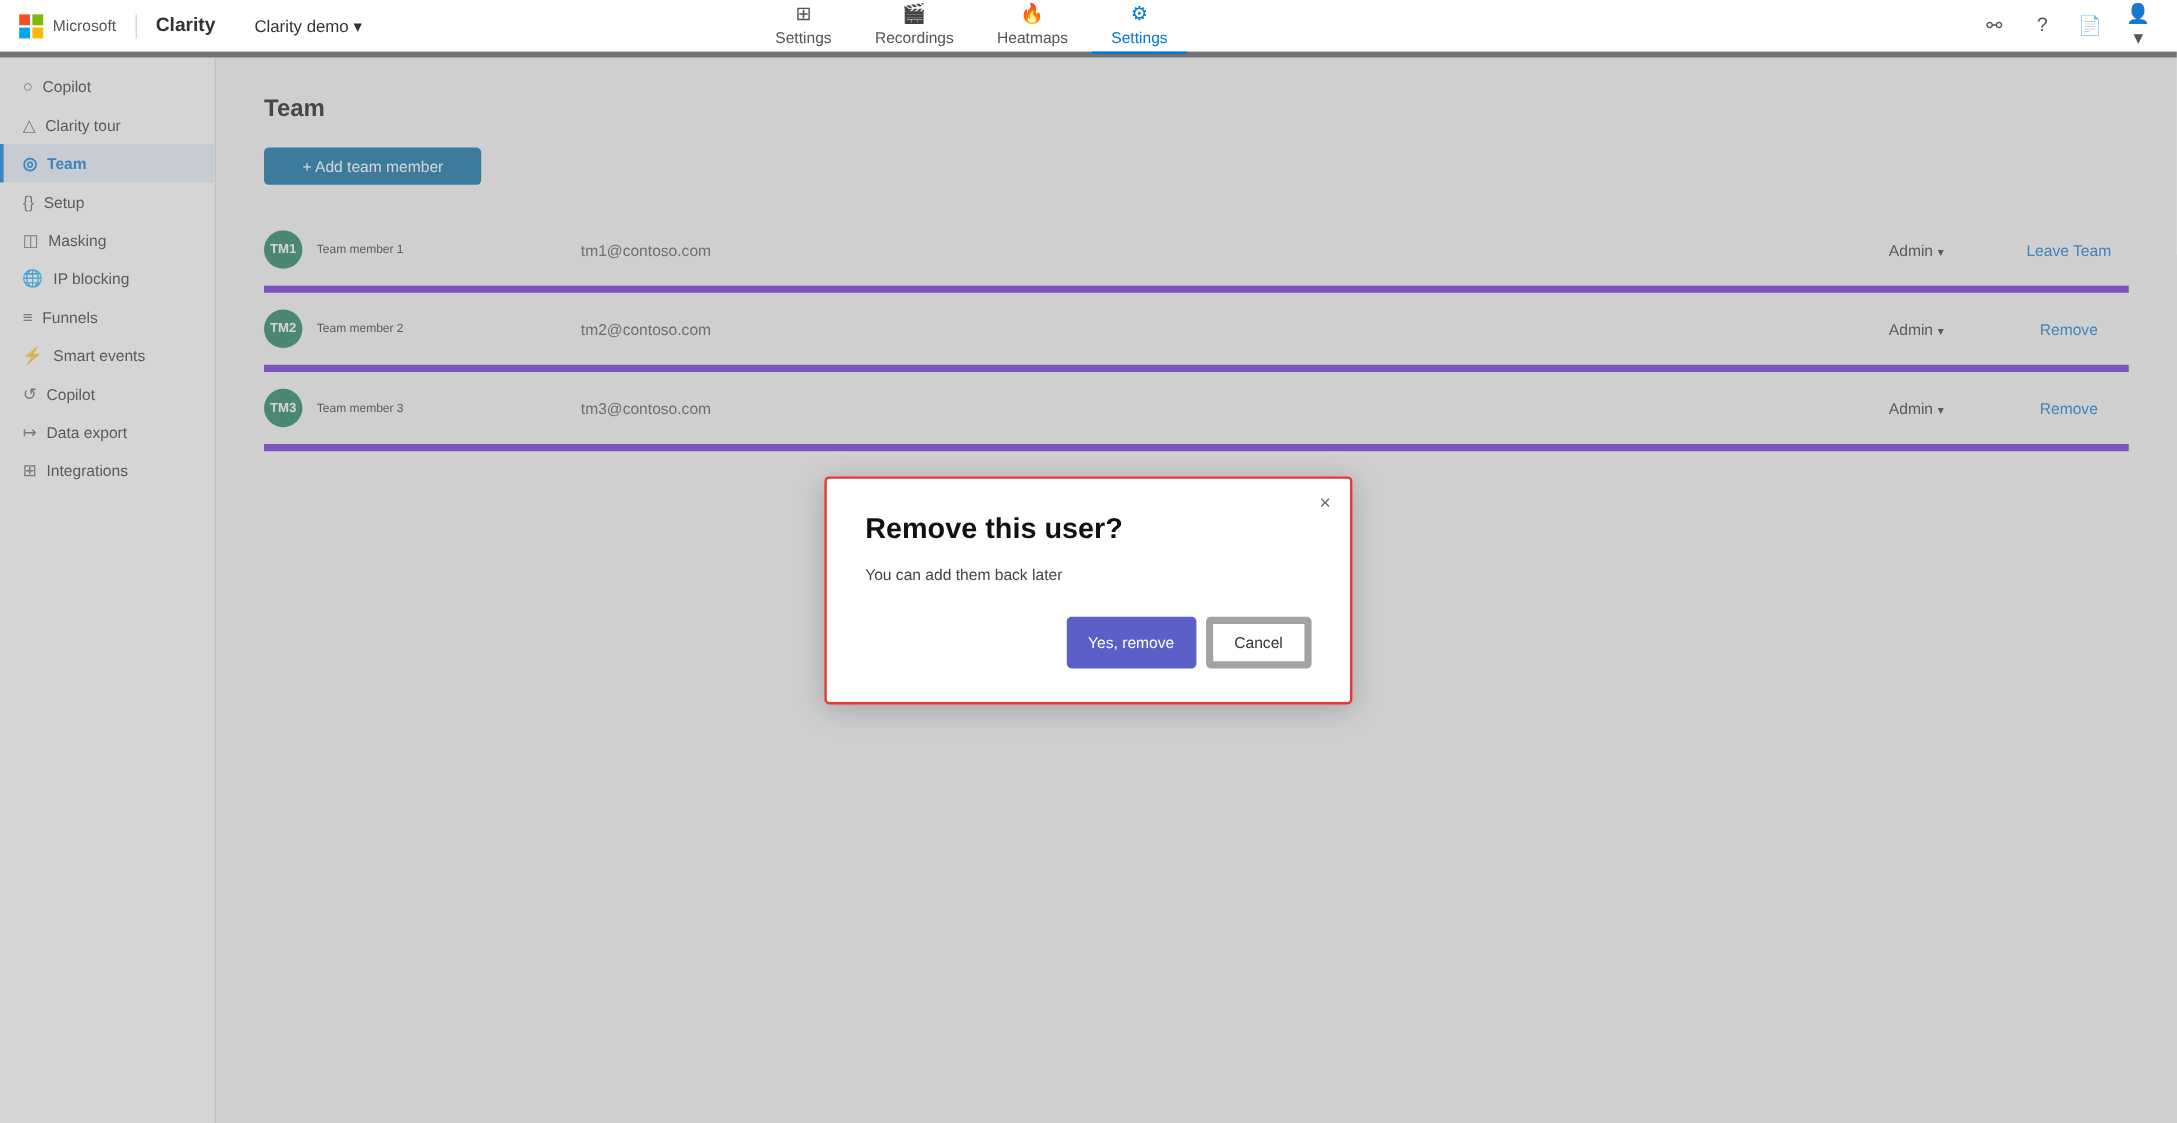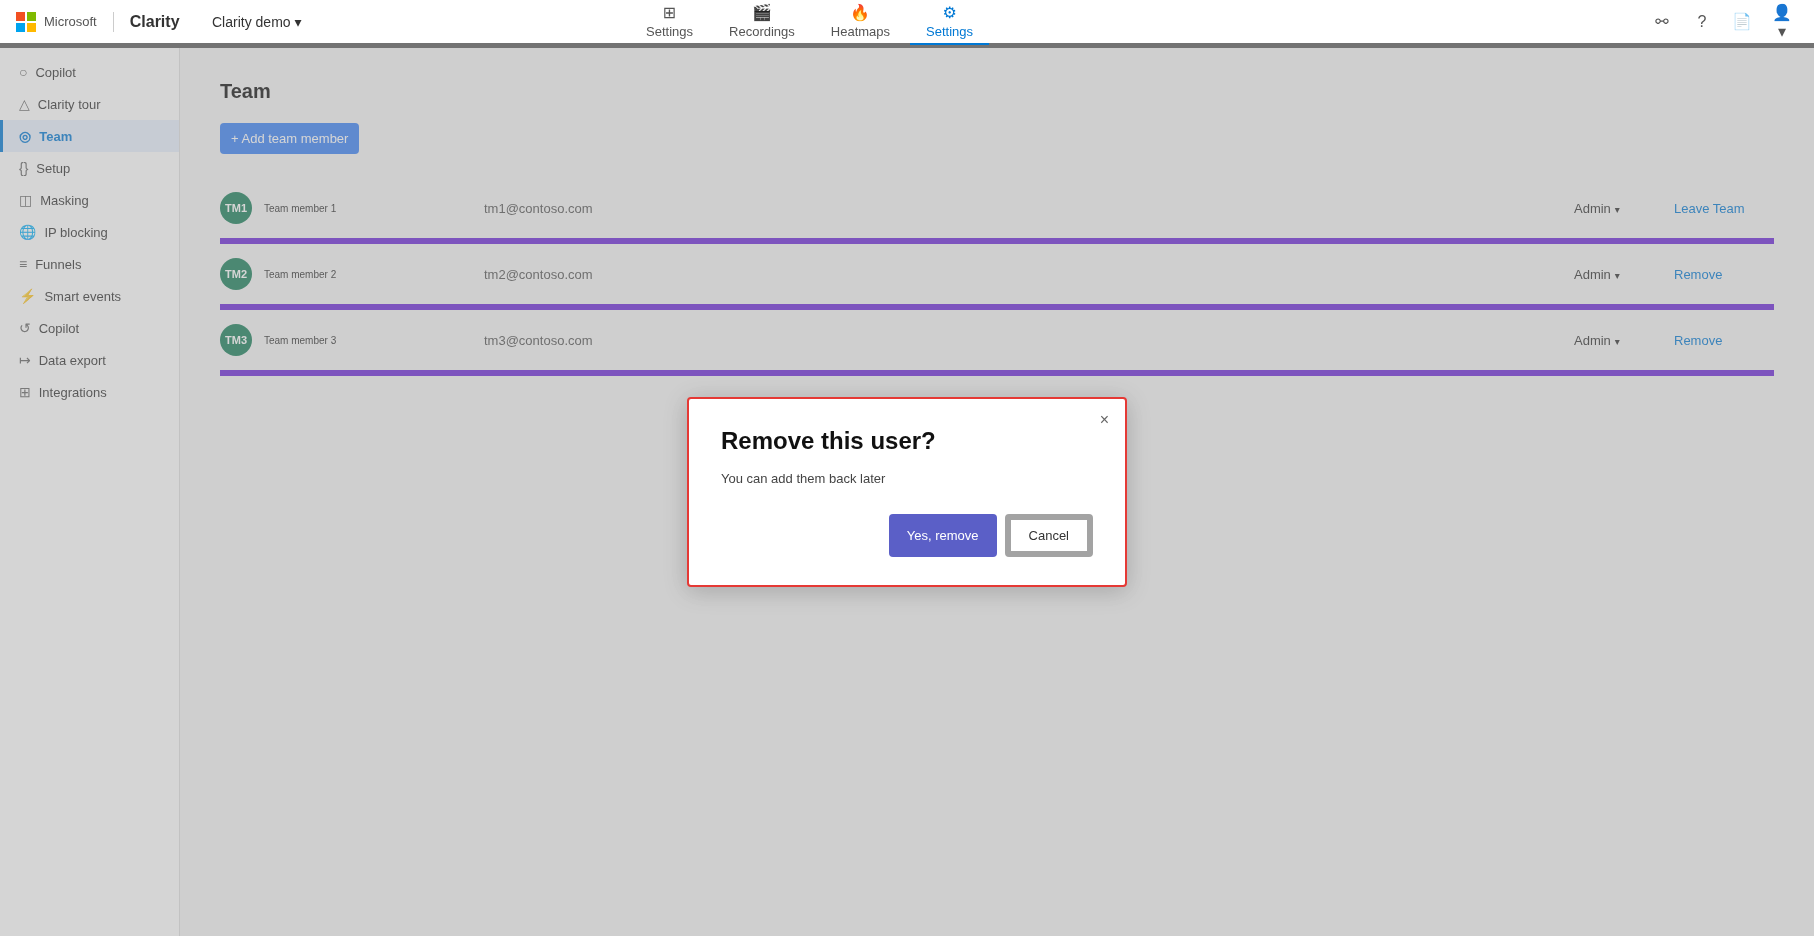--- a/index.html
+++ b/index.html
@@ -141,25 +141,25 @@
       font-weight: 600;
       margin-bottom: 20px;
       color: #111;
     }
 
     
     .btn-add-team {
       display: inline-flex;
       align-items: center;
       gap: 6px;
-      background: #3b82f6;
+      background: #0369a1;
       color: #fff;
       border: none;
       border-radius: 4px;
-      padding: 8px 11px;
+      padding: 8px 32px;
       font-size: 13px;
       cursor: pointer;
       margin-bottom: 24px;
     }
     .team-row {
       display: flex;
       align-items: center;
       padding: 14px 0;
       border-bottom: 6px solid #6d28d9;
     }
@@ -182,21 +182,21 @@
       display: flex;
       align-items: center;
       gap: 4px;
       color: #333;
       font-size: 13px;
       cursor: pointer;
       min-width: 100px;
     }
     .member-action {
       min-width: 100px;
-      text-align: left;
+      text-align: center;
     }
     .leave-team-link { color: #0078d4; font-size: 13px; cursor: pointer; }
     .remove-link { color: #0078d4; font-size: 13px; cursor: pointer; }
 
     
     .modal {
       background: #fff;
       border-radius: 4px;
       padding: 28px 32px;
       width: 440px;

